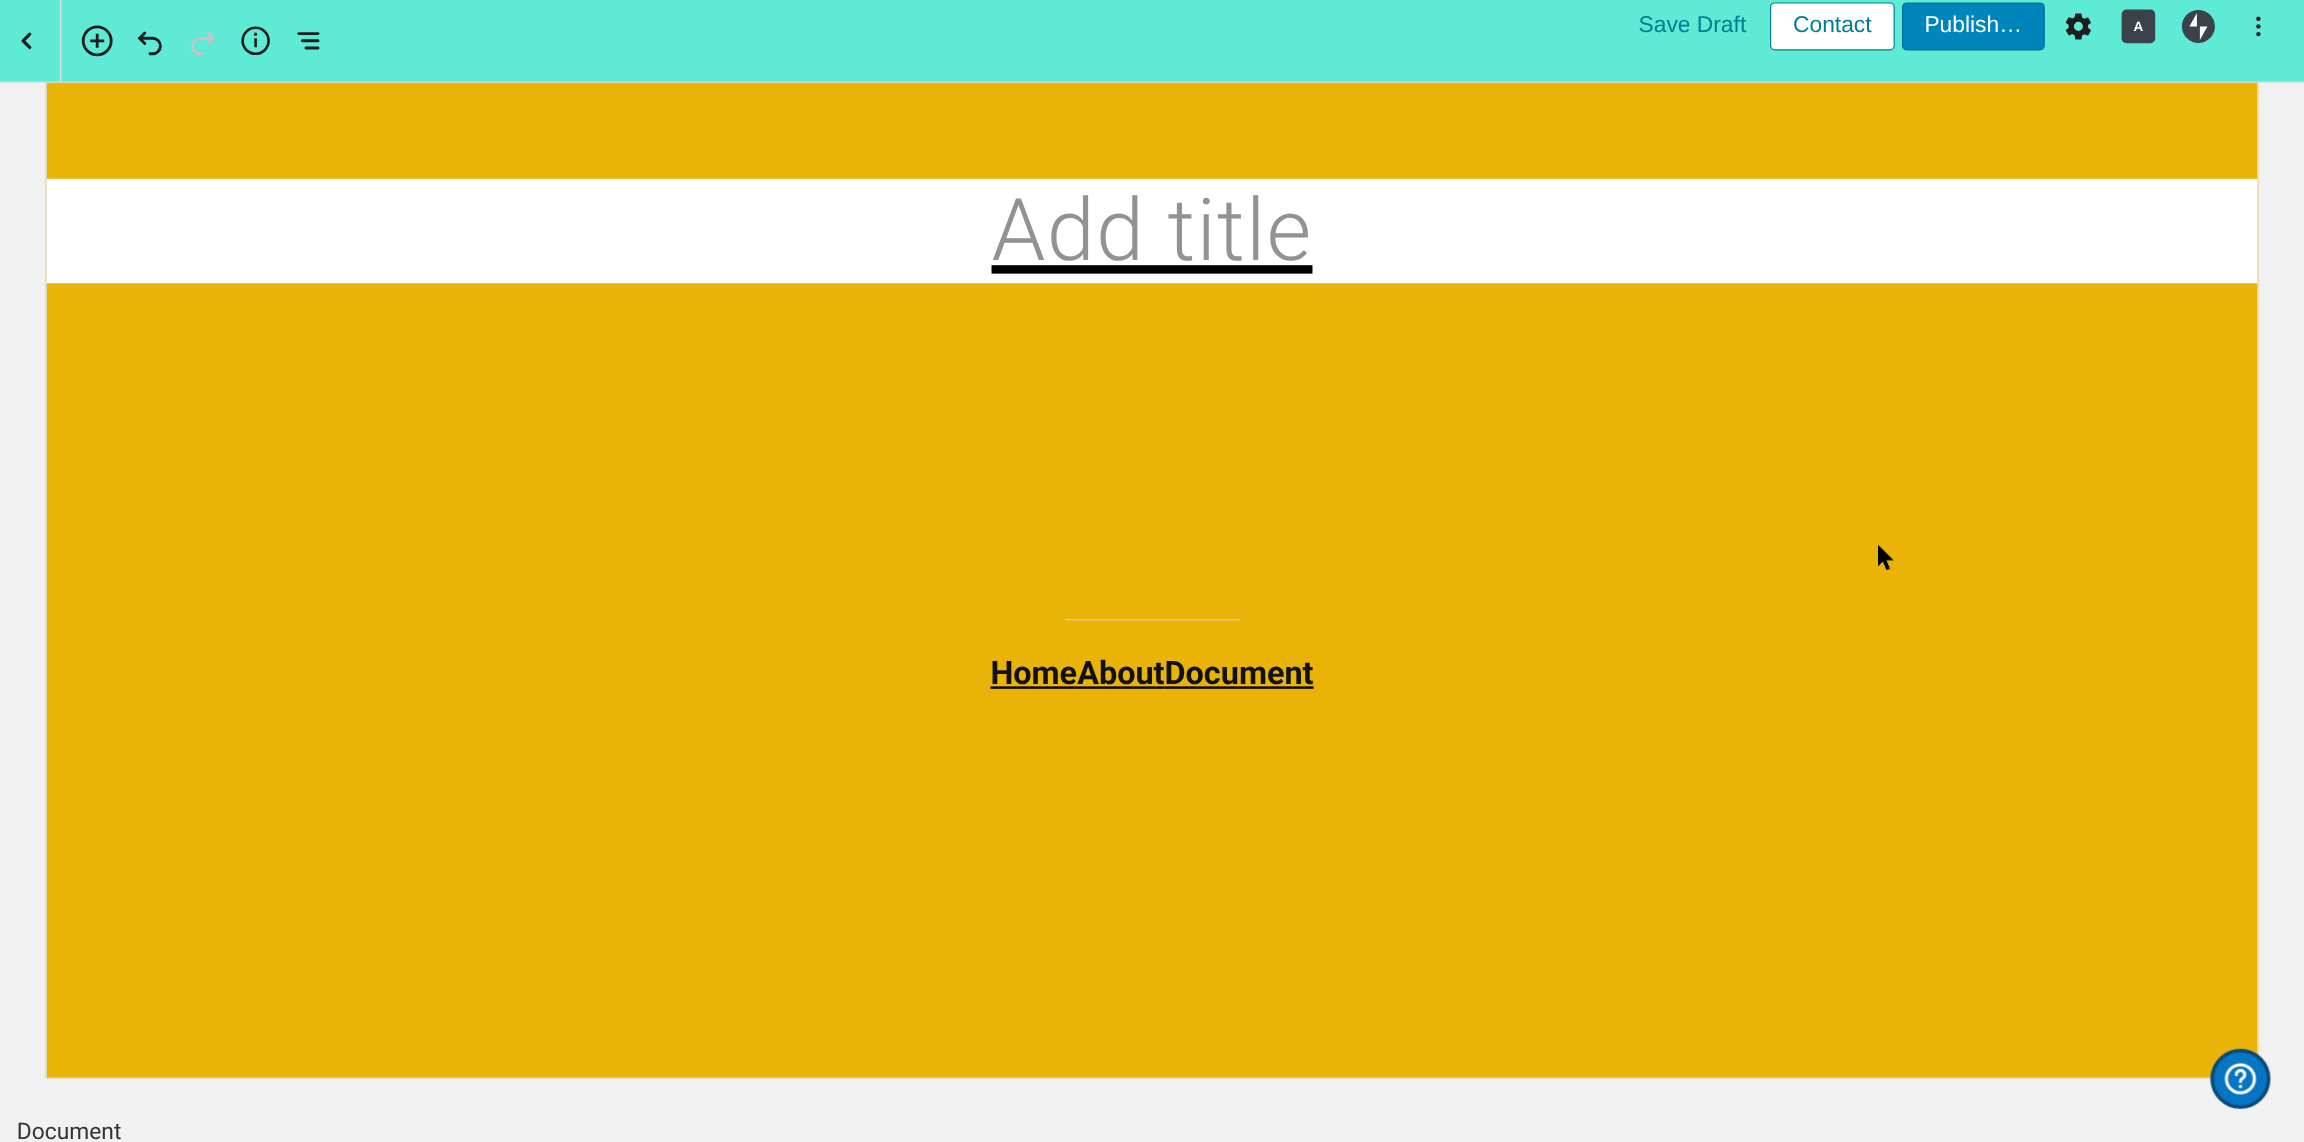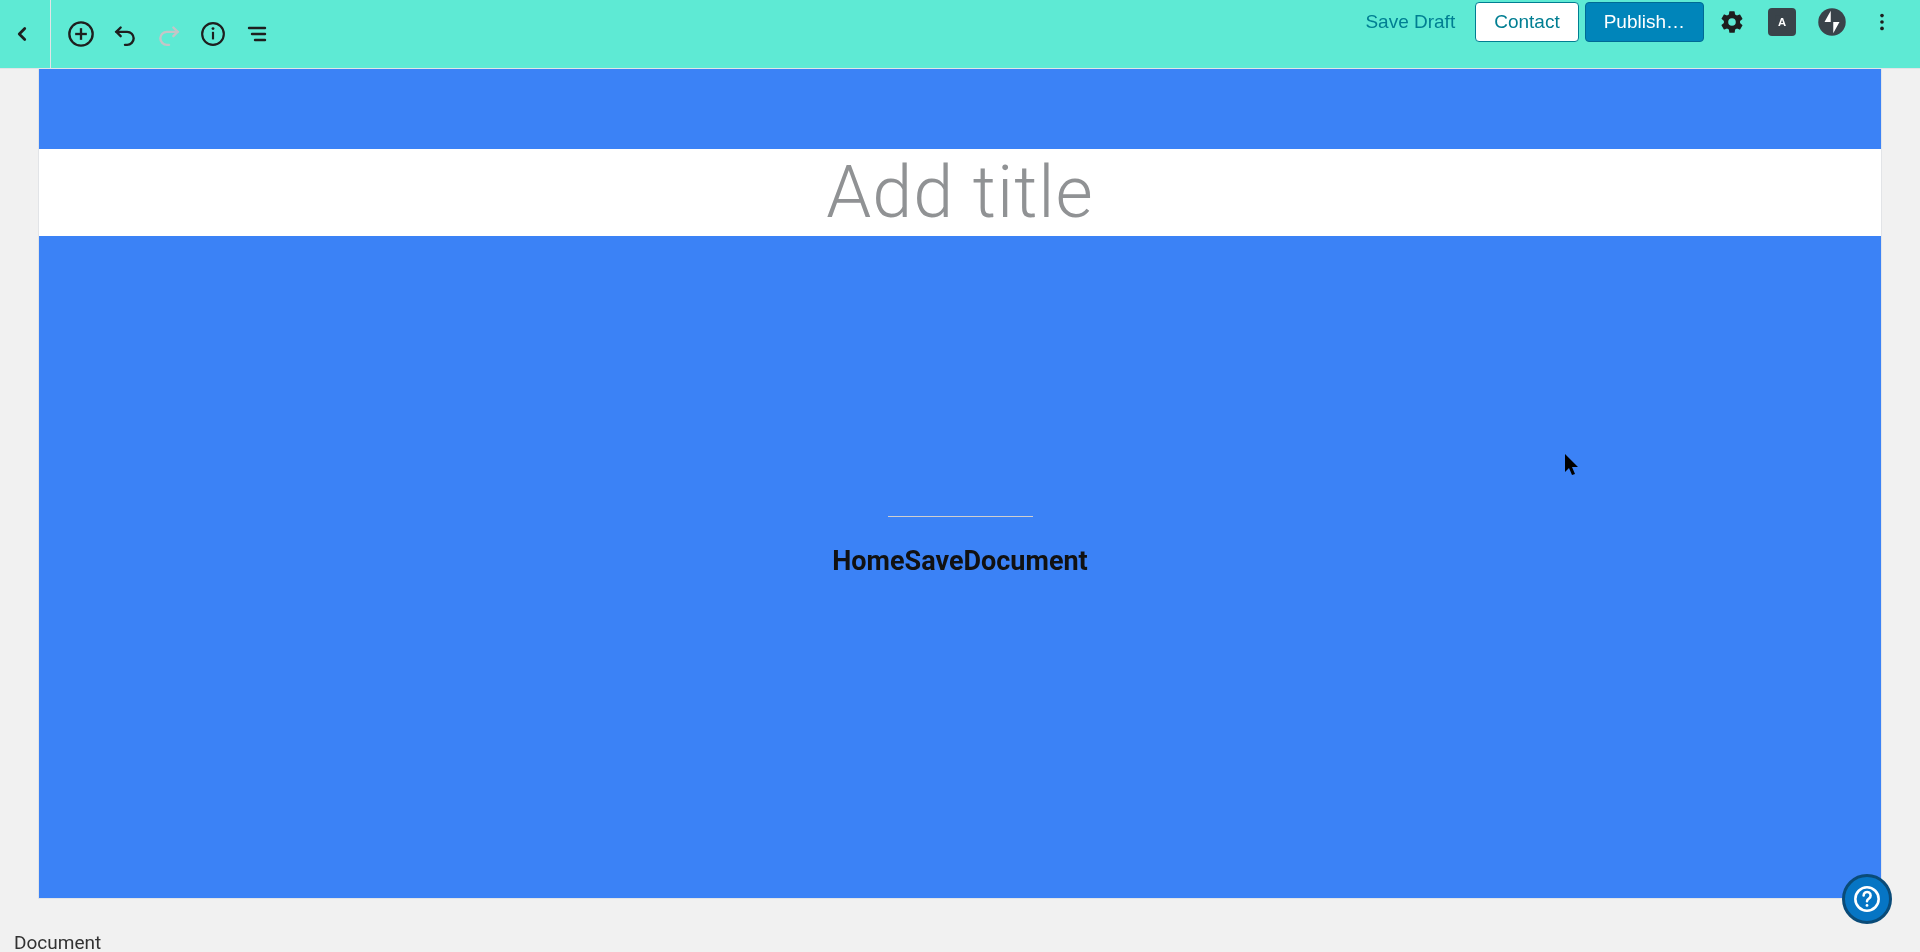--- a/index.html
+++ b/index.html
@@ -56,25 +56,26 @@
   .sq-icon{
     width:28px;height:28px;border-radius:4px;background:#3a434a;
     display:flex;align-items:center;justify-content:center;color:#fff;
   }
 
   
   .stage{
     padding:0 38px 20px;
   }
   .sheet{
-    background:#3b82f6;border:1px solid var(--border);
+    background:#eab308;border:1px solid var(--border);
     border-top:0;
     min-height:830px;
     padding-top:80px;
     position:relative;
+    text-decoration:underline;
   }
 
   .title-input{
     display:block;width:100%;border:0;outline:0;text-align:center;
     font-weight:300;font-size:72px;letter-spacing:1px;
     color:#222;
     font-family:inherit;
   }
   .title-input::placeholder{color:var(--title-grey)}
 
@@ -220,21 +221,21 @@
 
 <div class="stage">
   <div class="sheet">
 
     <input class="title-input" placeholder="Add title" value="" style="">
 
 
     <hr class="footer-sep">
     <nav class="footer-nav">
       <span>Home</span>
-      <span>Save</span>
+      <span>About</span>
       <span>Document</span>
     </nav>
   </div>
 </div>
 
 <div class="statusbar">Document</div>
 
 <button class="help-fab" aria-label="Help">
   <svg width="28" height="28" viewBox="0 0 24 24" fill="none" stroke="#fff" stroke-width="2.2" stroke-linecap="round" stroke-linejoin="round">
       <circle cx="12" cy="12" r="10"></circle>

